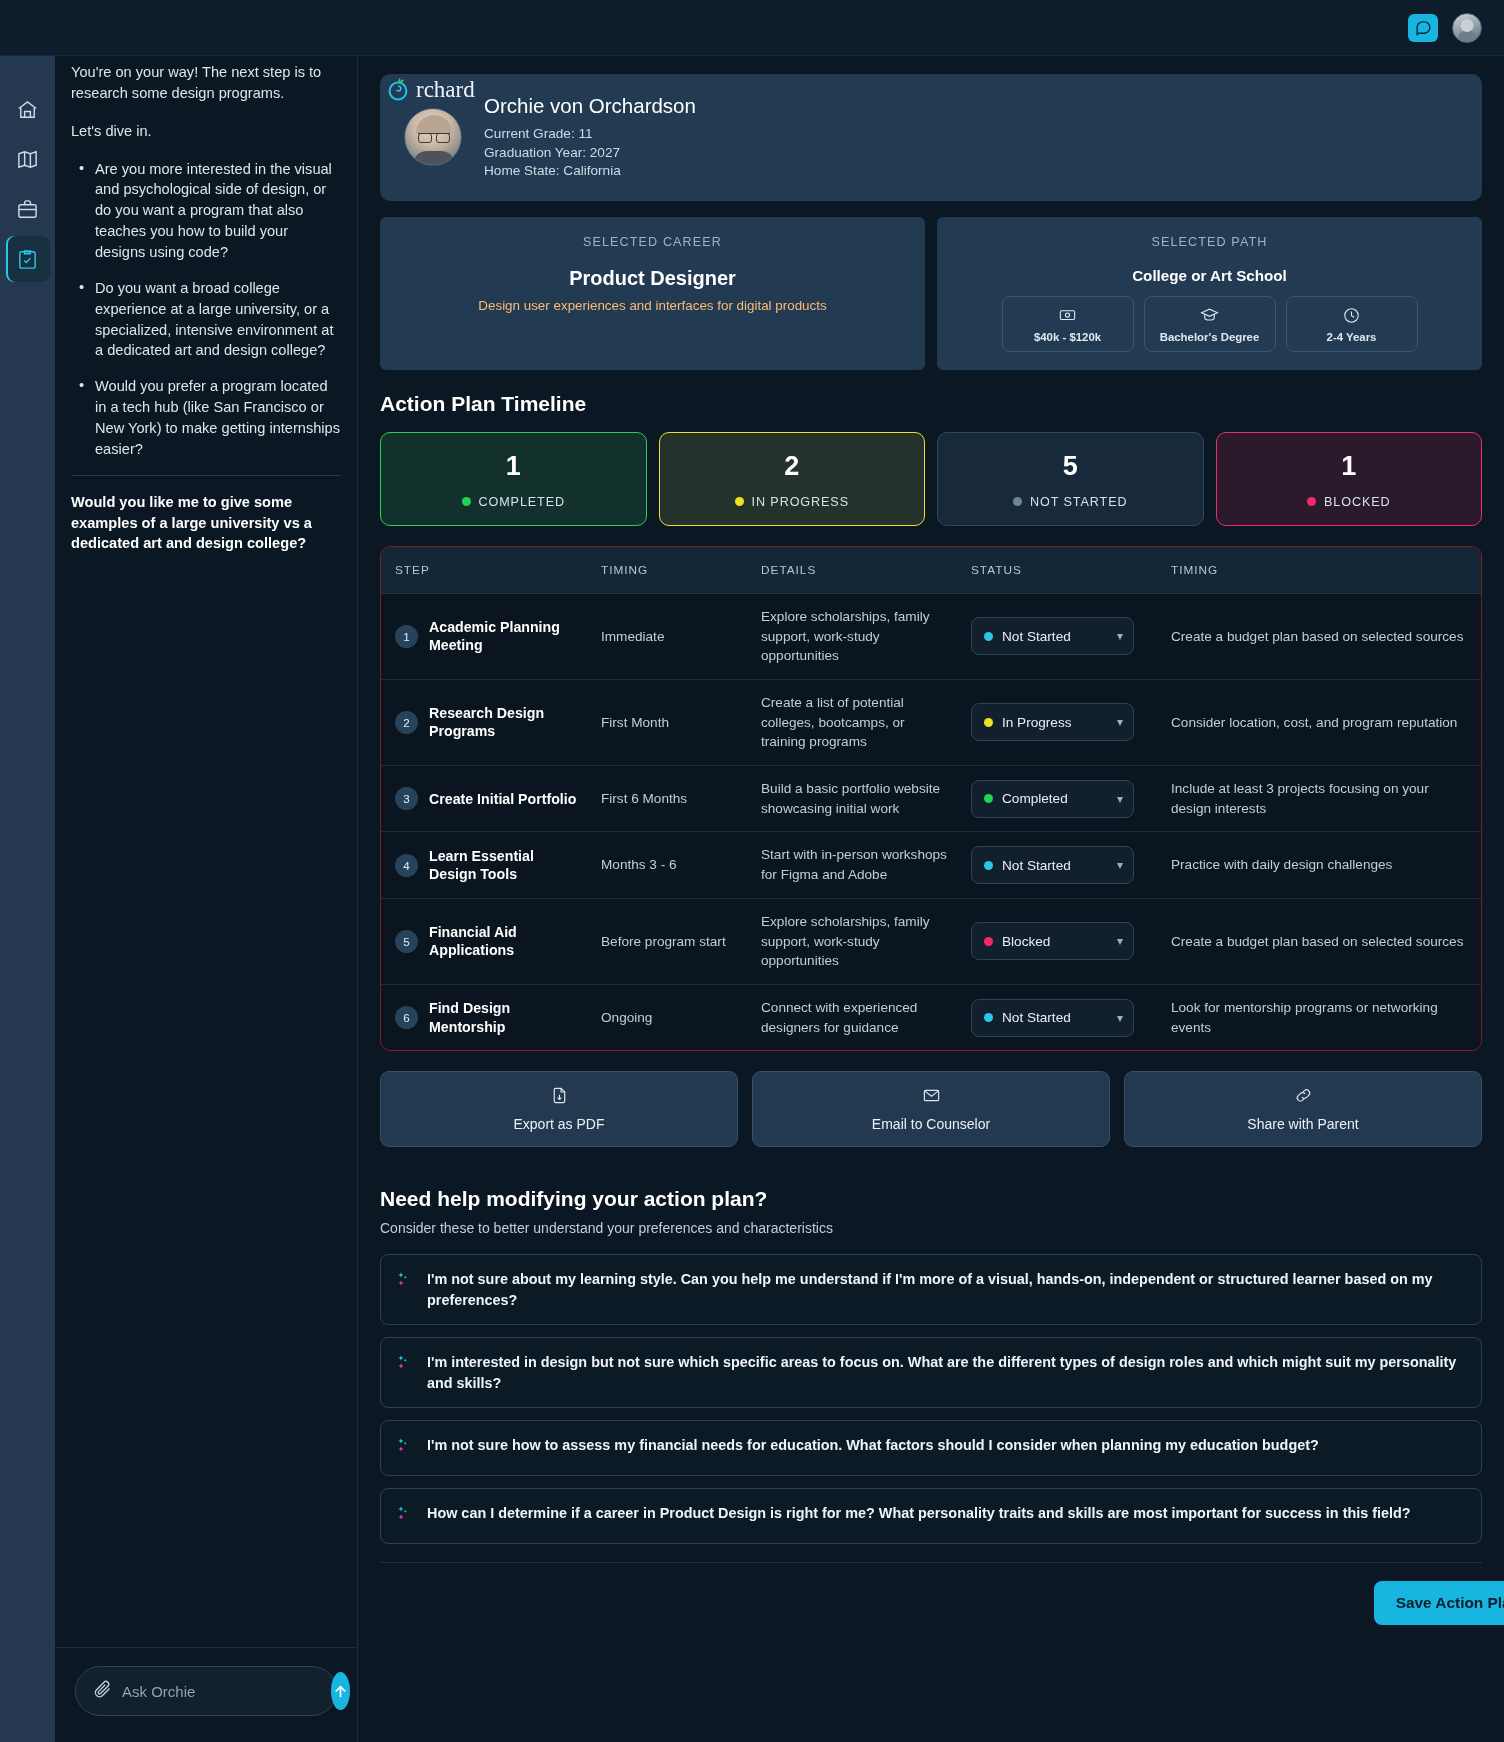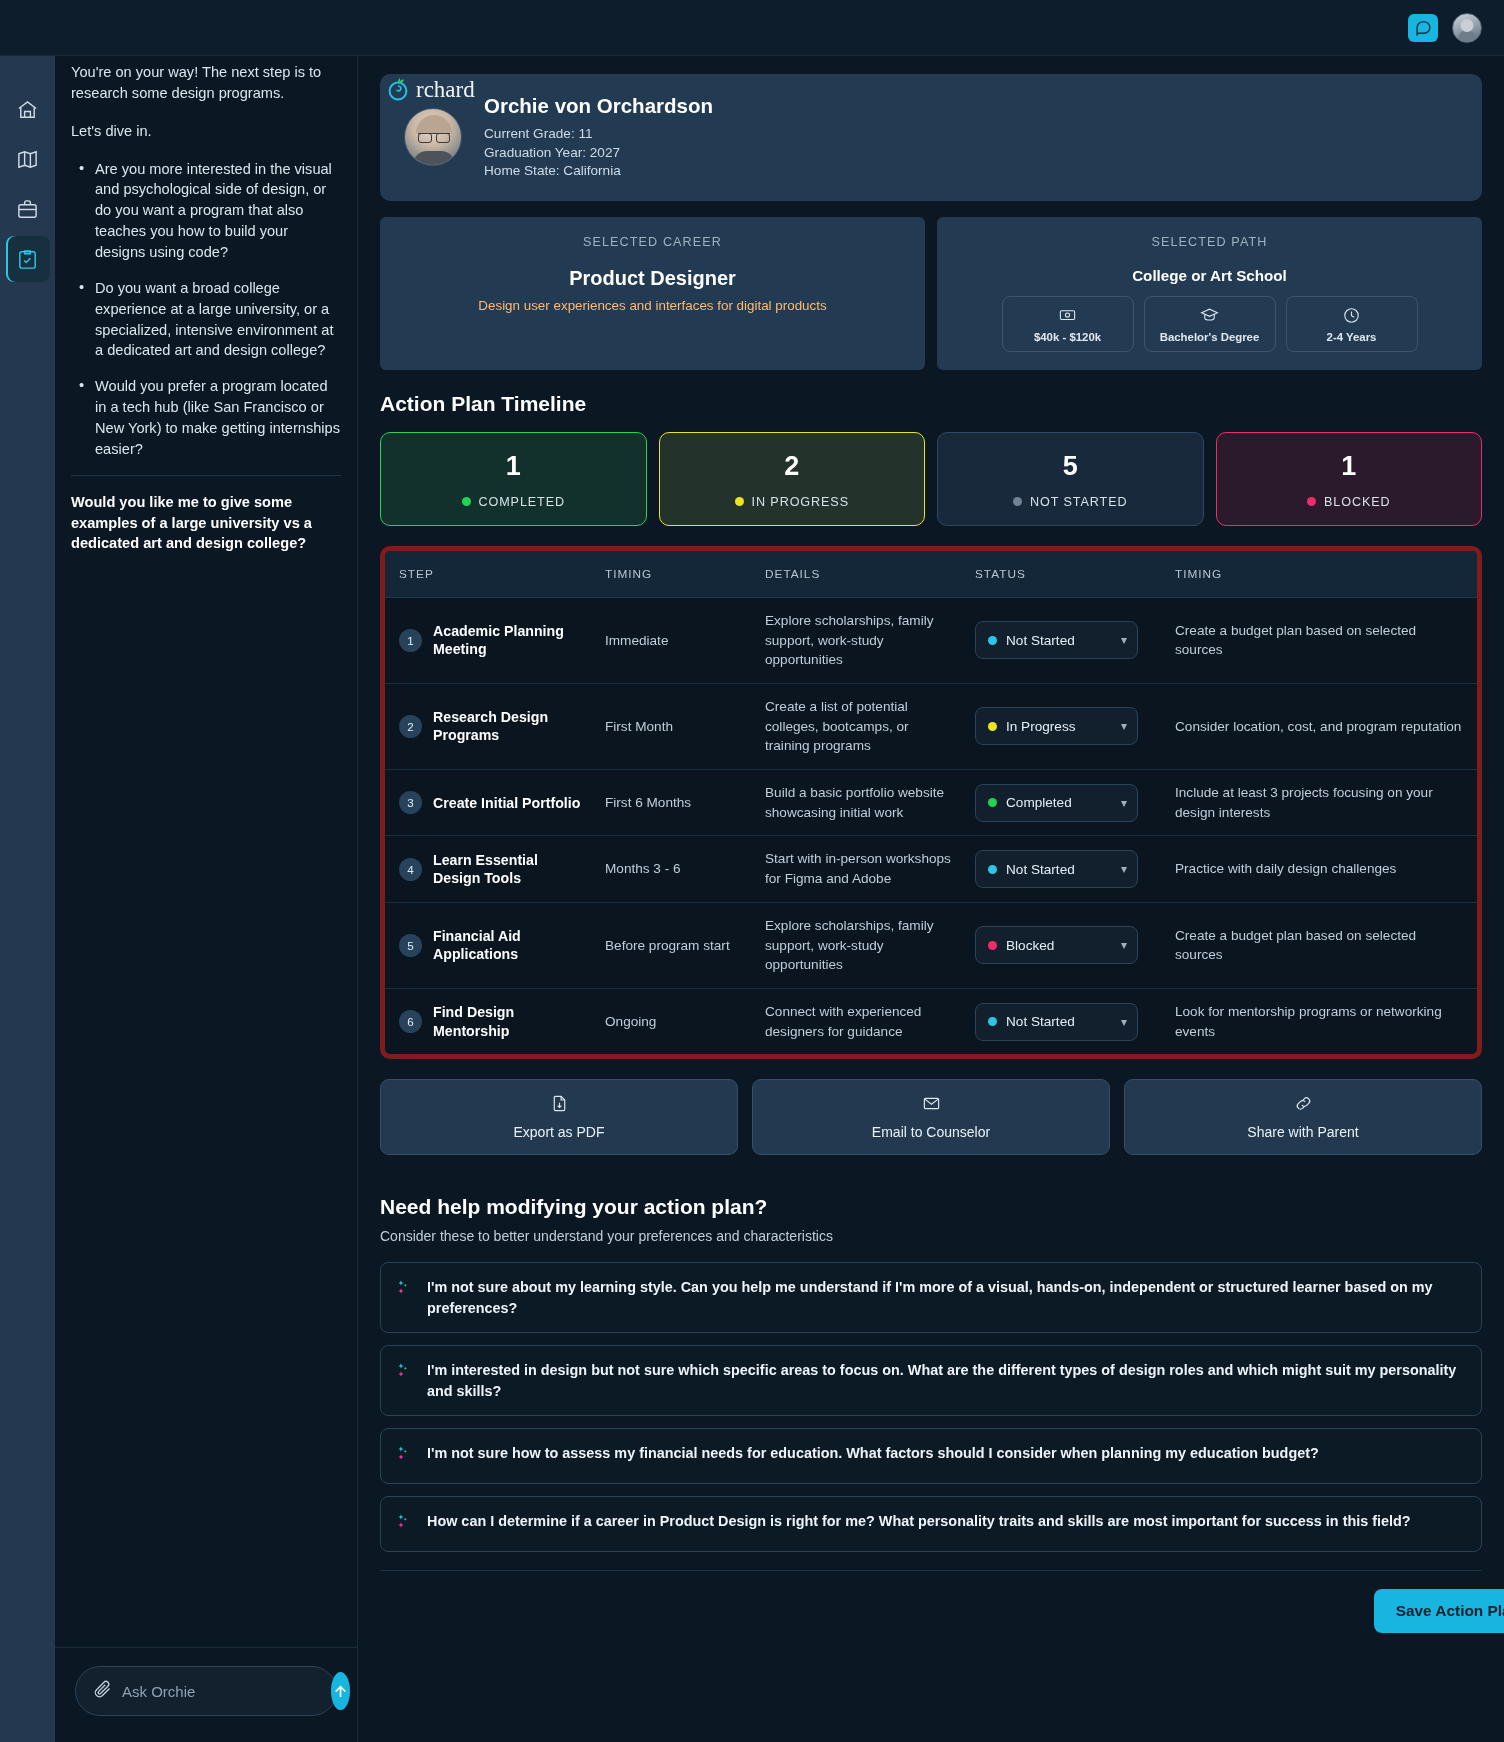--- a/index.html
+++ b/index.html
@@ -128,21 +128,21 @@
     border-top:1.6px solid #3b3b3b; }
   .avatar-lg .face-glass::before, .avatar-lg .face-glass::after{
     content:""; position:absolute; top:-1px; width:12px; height:8px;
     border:1.6px solid #3b3b3b; border-radius:3px;
   }
   .avatar-lg .face-glass::before{ left:0; }
   .avatar-lg .face-glass::after{ right:0; }
   .avatar-lg .face-body { position:absolute; left:8px; bottom:0; width:42px; height:14px;
     border-radius:14px 14px 0 0; background:#4e535a; }
 
-  .profile-name { color: #ffffff; font-size: 20.5px; font-weight: bold; margin-bottom: 7px; }
+  .profile-name { color: #ffffff; font-size: 20.5px; font-weight: normal; margin-bottom: 7px; }
   .profile-line { color: #cfdbe6; font-size: 13.6px; line-height: 1.37; }
 
   .cards-row { display: flex; gap: 12px; margin-bottom: 22px; }
   .sel-card {
     background: #233b52; border-radius: 6px; padding: 18px 20px 18px;
     flex: 1; text-align: center;
   }
   .sel-label {
     color: #9fb2c2; font-size: 12.6px; letter-spacing: 1.1px; margin-bottom: 18px;
   }
@@ -165,21 +165,21 @@
   .stat {
     flex: 1; border-radius: 10px; padding: 18px 0 16px; text-align: center;
     border: 1px solid transparent; cursor: pointer;
   }
   .stat-num { color: #ffffff; font-size: 27px; font-weight: bold; margin-bottom: 13px; }
   .stat-lbl { font-size: 12.6px; letter-spacing: .9px; display: flex;
     align-items: center; justify-content: center; gap: 8px; }
   .dot { width: 9px; height: 9px; border-radius: 50%; display: inline-block; }
 
   .table-wrap {
-    border: 5px solid #7f1d1d; border-radius: 10px; background: #0a1520;
+    border: 1px solid #7f1d1d; border-radius: 10px; background: #0a1520;
     overflow: hidden; margin-bottom: 20px;
   }
   table { width: 100%; border-collapse: collapse; }
   thead th {
     text-align: left; color: #b7c6d4; font-size: 11.8px; letter-spacing: 1px;
     padding: 16px 10px; font-weight: normal; background: #132739;
     border-bottom: 1px solid #20344a;
   }
   tbody td { padding: 13px 10px; border-bottom: 1px solid #1b2c3d; vertical-align: middle; }
   tbody tr:last-child td { border-bottom: none; }

